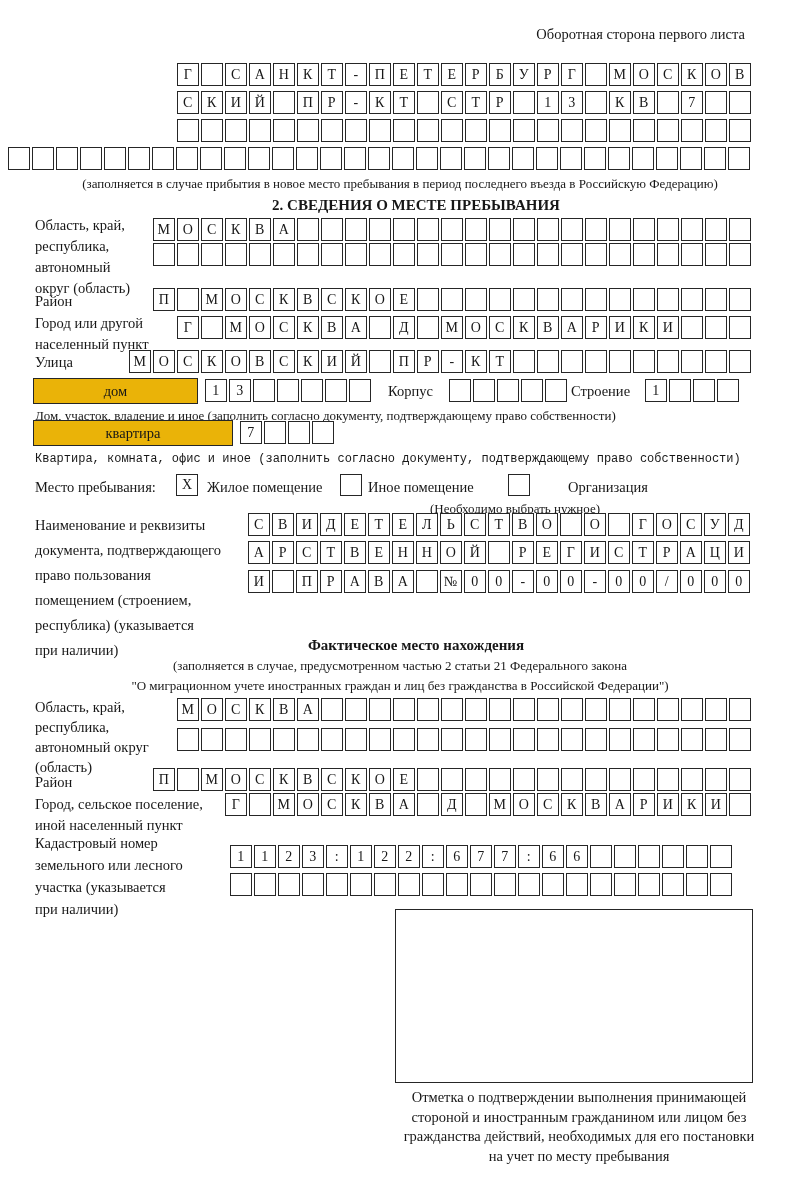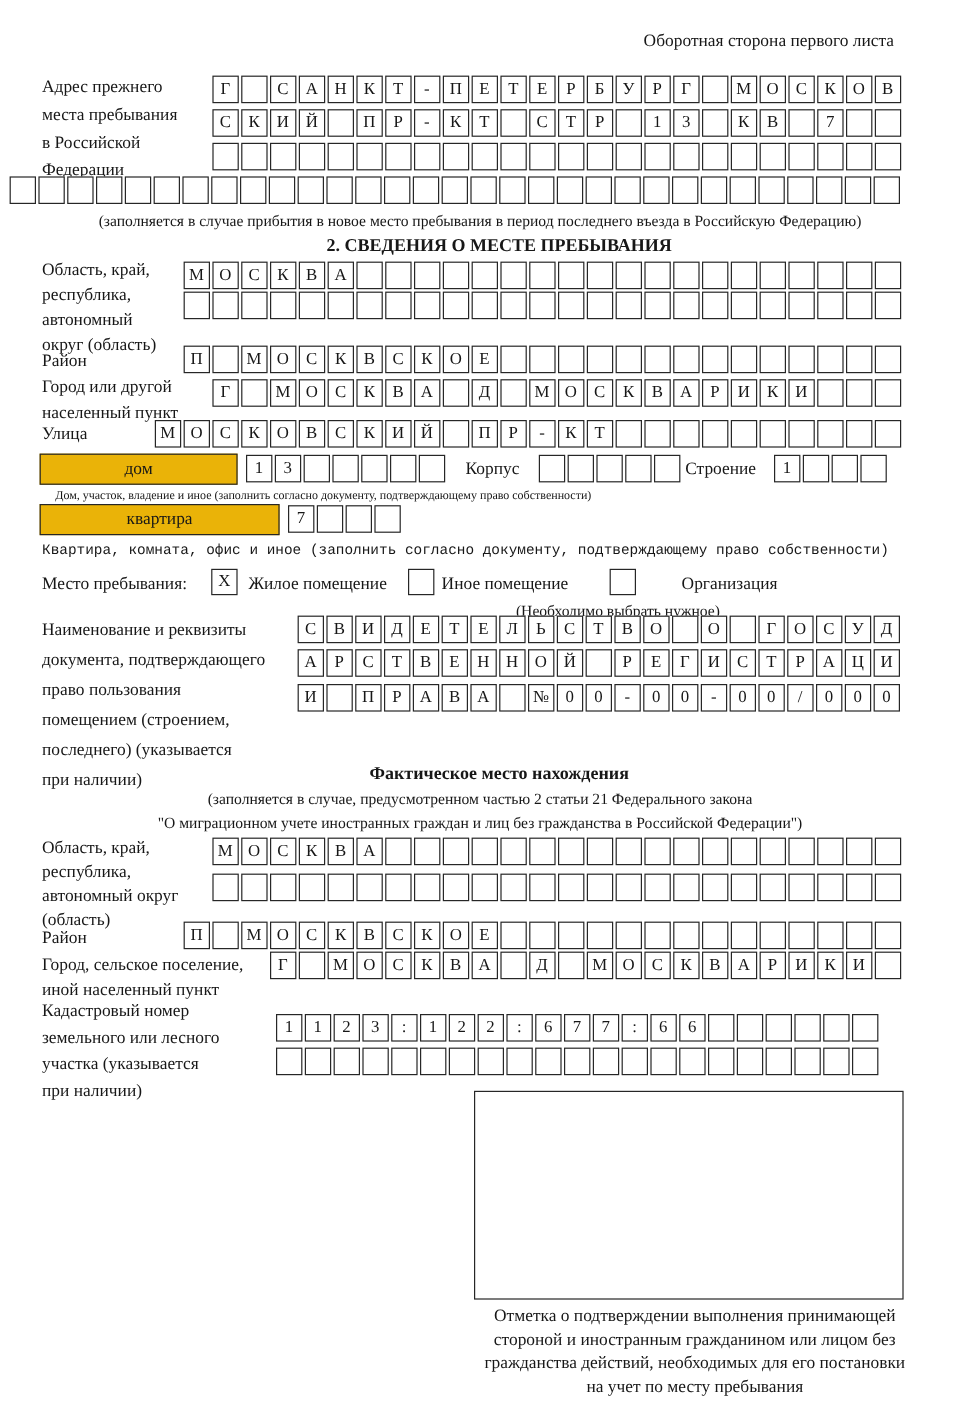--- a/index.html
+++ b/index.html
@@ -29,26 +29,20 @@
   .stamp{position:absolute;border:1.8px solid #262626;box-sizing:border-box;background:#fff;}
   .caption{position:absolute;text-align:center;font-size:14.5px;line-height:19.5px;}
 </style>
 </head>
 <body>
 
 <div class="form">
 
   <div class="label" style="right:55px;top:24px;left:auto;">Оборотная сторона первого листа</div>
 
-  <div class="label" style="left:35px;top:62px;line-height:23px;">
-      <div>Адрес прежнего</div>
-      <div>места пребывания</div>
-      <div>в Российской</div>
-      <div>Федерации</div>
-    </div>
   <div class="cells" style="left:177px;top:63px;">
       <span class="cell">Г</span>
       <span class="cell"></span>
       <span class="cell">С</span>
       <span class="cell">А</span>
       <span class="cell">Н</span>
       <span class="cell">К</span>
       <span class="cell">Т</span>
       <span class="cell">-</span>
       <span class="cell">П</span>
@@ -326,21 +320,21 @@
       <span class="cell"></span>
       <span class="cell"></span>
     </div>
   <div class="label" style="left:571px;top:381px;">Строение</div>
   <div class="cells" style="left:645px;top:379px;">
       <span class="cell">1</span>
       <span class="cell"></span>
       <span class="cell"></span>
       <span class="cell"></span>
     </div>
-  <div class="note" style="left:35px;top:408px;font-size:10px;margin-left:11px;">Дом, участок, владение и иное (заполнить согласно документу, подтверждающему право собственности)</div>
+  <div class="note" style="left:35px;top:408px;font-size:13px;">Дом, участок, владение и иное (заполнить согласно документу, подтверждающему право собственности)</div>
 
   <div class="bigbox" style="left:33px;top:420px;width:200px;height:26px;">квартира</div>
   <div class="cells" style="left:240px;top:421px;">
       <span class="cell">7</span>
       <span class="cell"></span>
       <span class="cell"></span>
       <span class="cell"></span>
     </div>
   <div class="note" style="left:35px;top:452px;font-size:12px;font-family:Liberation Mono, monospace;">Квартира, комната, офис и иное (заполнить согласно документу, подтверждающему право собственности)</div>
 
@@ -351,21 +345,21 @@
   <div class="label" style="left:368px;top:477px;">Иное помещение</div>
   <div class="cb" style="left:508px;top:474px;"></div>
   <div class="label" style="left:553px;top:477px;margin-left:15px;">Организация</div>
   <div class="note" style="left:100px;top:501px;width:500px;text-align:right;">(Необходимо выбрать нужное)</div>
 
   <div class="label" style="left:35px;top:513px;line-height:25px;">
       <div>Наименование и реквизиты</div>
       <div>документа, подтверждающего</div>
       <div>право пользования</div>
       <div>помещением (строением,</div>
-      <div>последнего) (указывается</div>
+      <div>республика) (указывается</div>
       <div>при наличии)</div>
     </div>
   <div class="cells" style="left:248px;top:513px;">
       <span class="cell">С</span>
       <span class="cell">В</span>
       <span class="cell">И</span>
       <span class="cell">Д</span>
       <span class="cell">Е</span>
       <span class="cell">Т</span>
       <span class="cell">Е</span>

